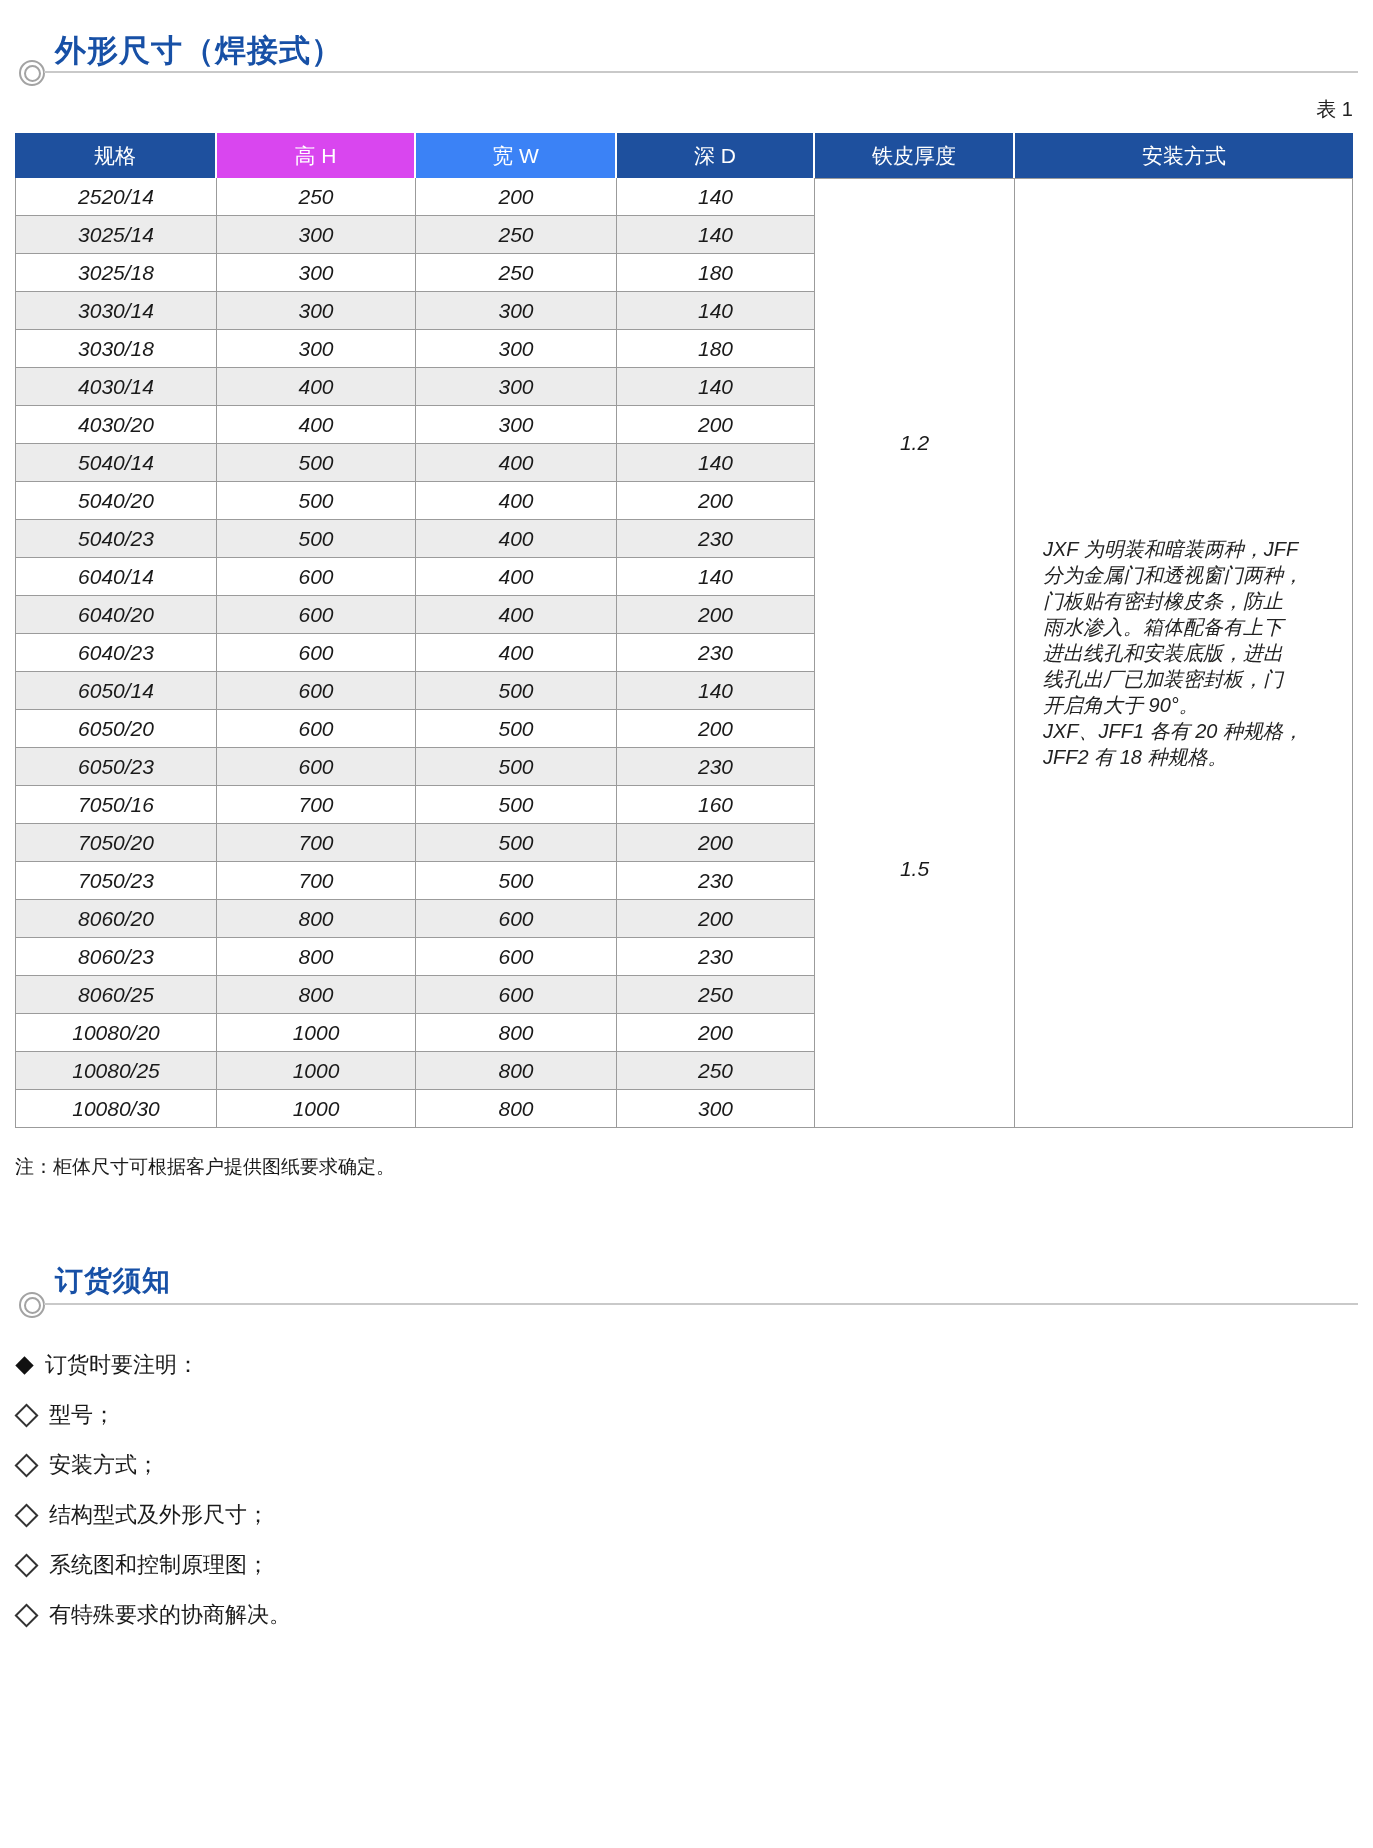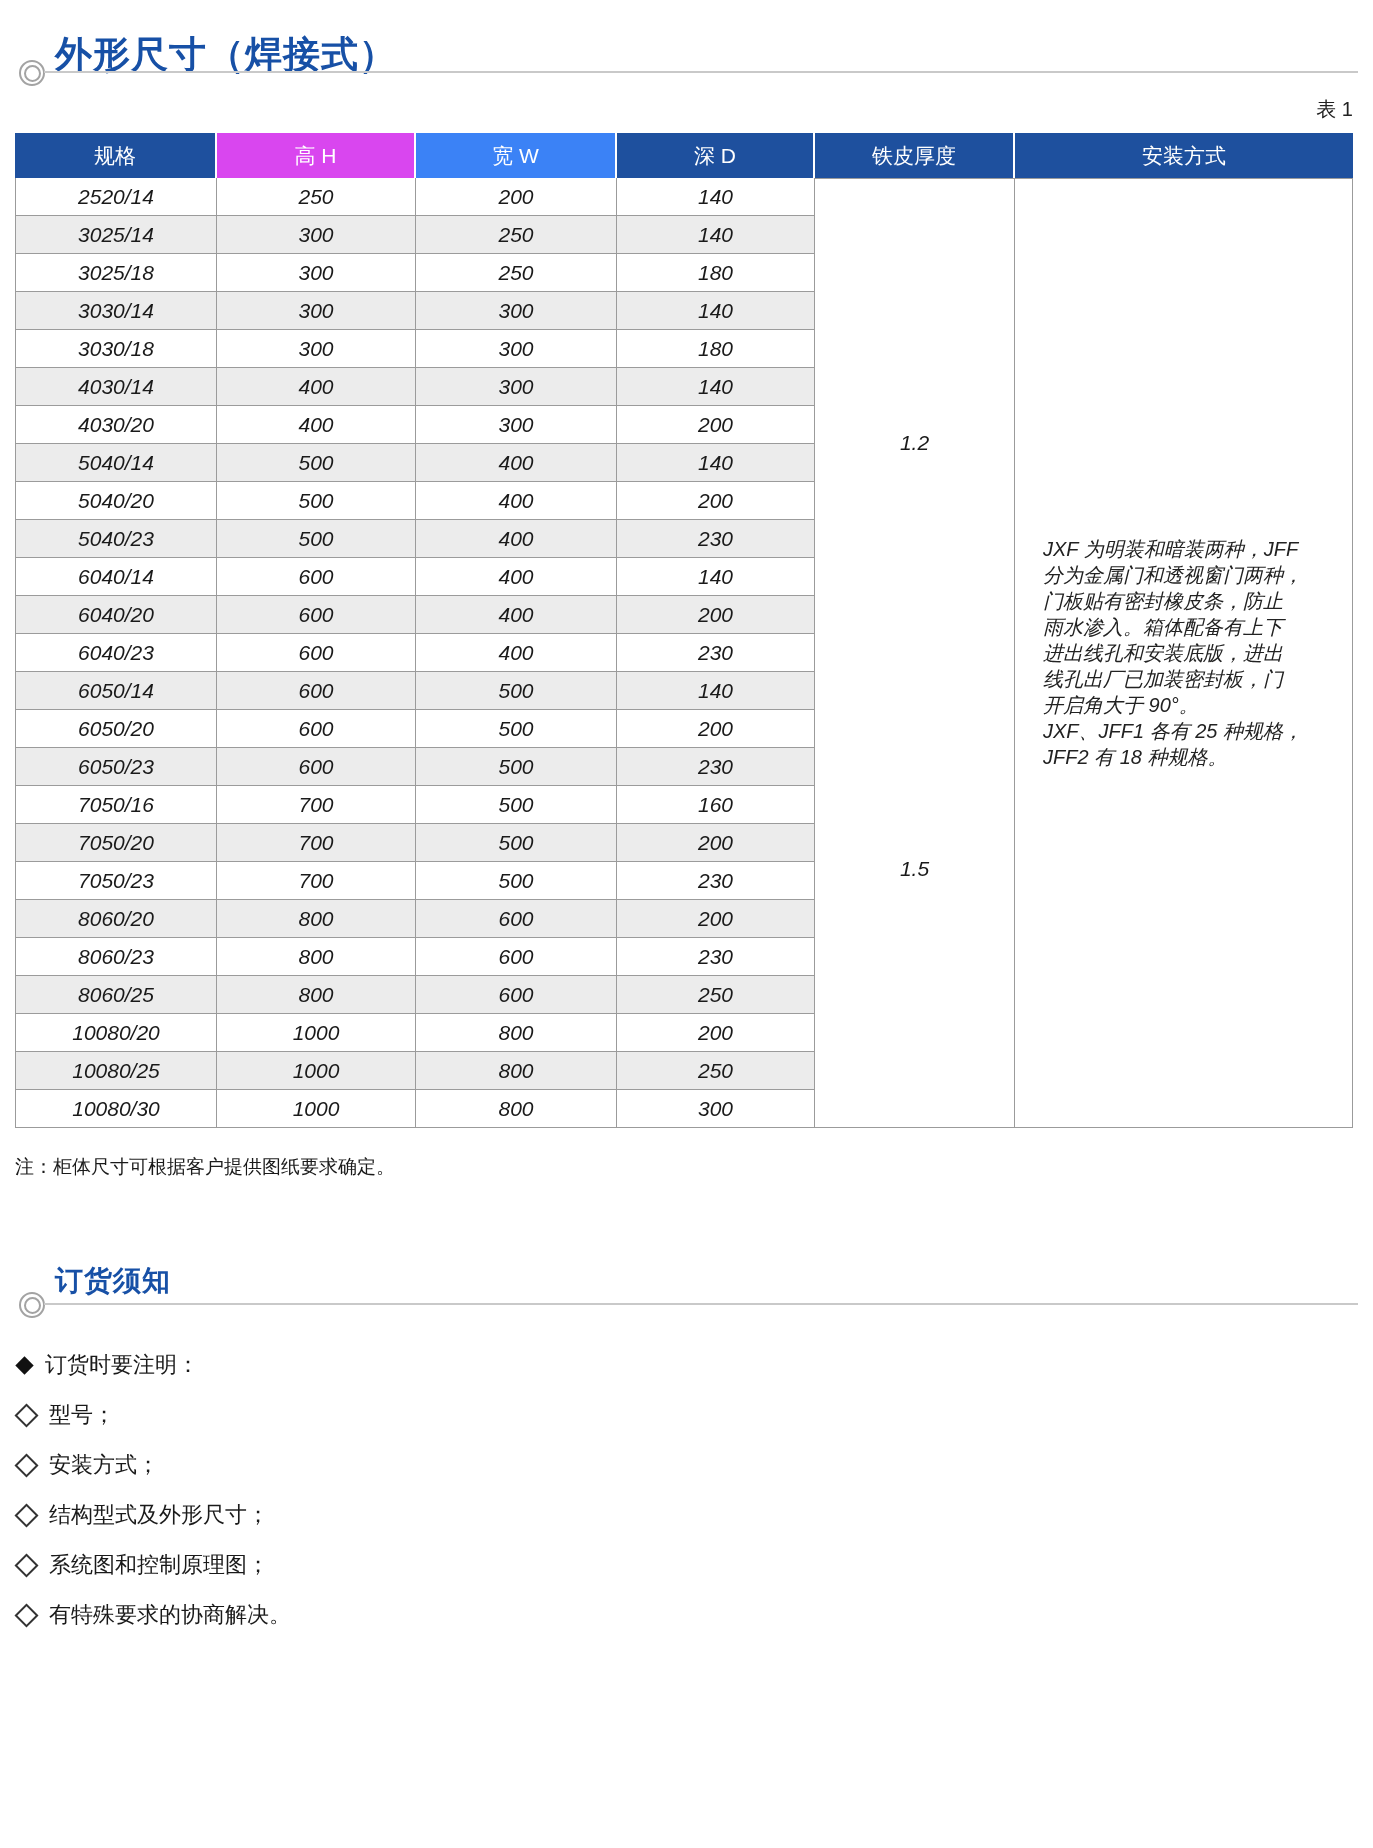--- a/index.html
+++ b/index.html
@@ -6,21 +6,21 @@
   body {
     width:1373px; height:1848px; position:relative;
     background:#ffffff; overflow:hidden;
     font-family:"Liberation Sans","DejaVu Sans",sans-serif;
     color:#1a1a1a;
   }
 
   
   .sec-title {
     position:absolute; left:55px;
-    font-size:37px; font-weight:700; color:#1750a6; letter-spacing:1px;
+    font-size:31px; font-weight:700; color:#1750a6; letter-spacing:1px;
     white-space:nowrap;
   }
   .sec-rule { position:absolute; height:2px; background:#c9c9c9; }
   .sec-circle {
     position:absolute; width:22px; height:22px; border:2px solid #a3a3a3;
     border-radius:50%; display:flex; align-items:center; justify-content:center;
     background:#fff;
   }
   .sec-circle .inner {
     width:13px; height:13px; border:2px solid #a3a3a3; border-radius:50%;
@@ -264,21 +264,21 @@
       <div class="thickness-val v1">1.5</div>
     </div>
     <div class="merged features-cell">
       <div class="features-text">JXF 为明装和暗装两种，JFF
 分为金属门和透视窗门两种，
 门板贴有密封橡皮条，防止
 雨水渗入。箱体配备有上下
 进出线孔和安装底版，进出
 线孔出厂已加装密封板，门
 开启角大于 90°。
-JXF、JFF1 各有 25 种规格，
+JXF、JFF1 各有 20 种规格，
 JFF2 有 18 种规格。</div>
     </div>
   </div>
 </div>
 
 <div class="table-note">注：柜体尺寸可根据客户提供图纸要求确定。</div>
 
 <div class="sec-title" style="top: 1262px; font-size: 28px; color: rgb(23, 80, 166);">订货须知</div>
 <div class="sec-circle" style="left:19px; top:1292px;">
   <div class="inner"></div>

